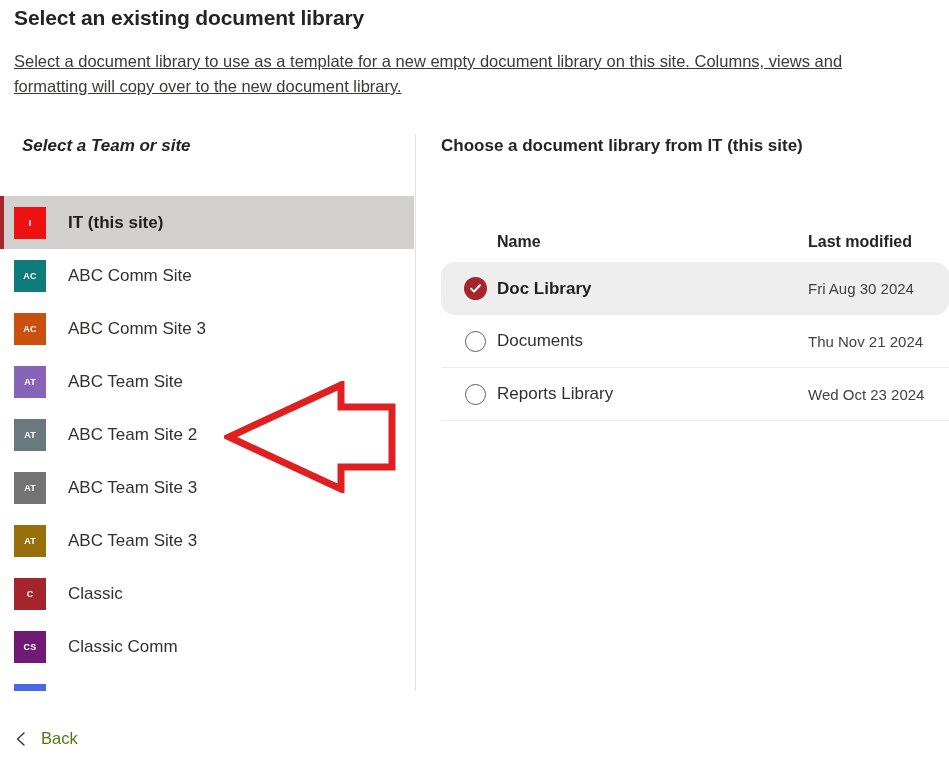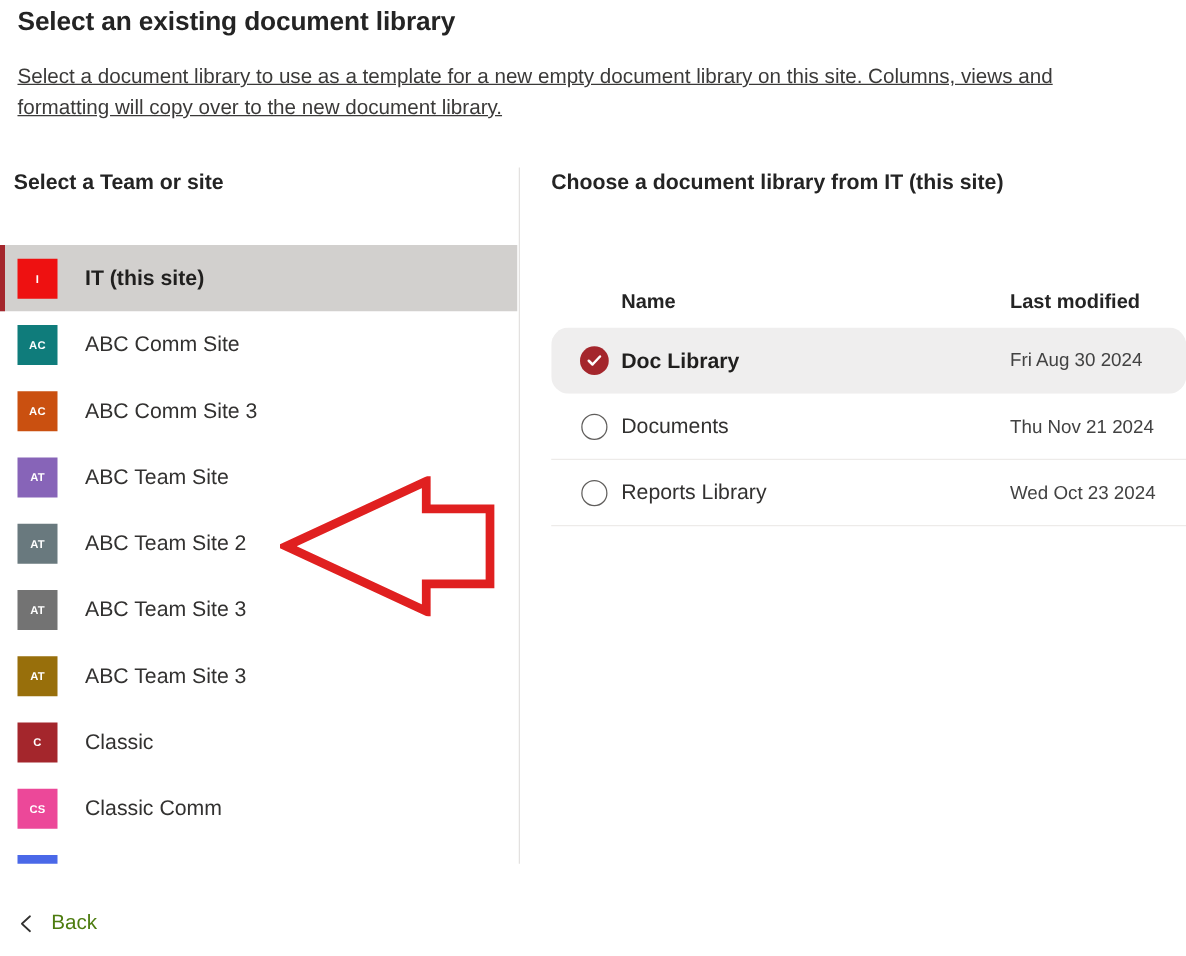--- a/index.html
+++ b/index.html
@@ -41,21 +41,21 @@
   }
 
   
   .section-heading {
     position: absolute;
     font-size: 17px;
     font-weight: bold;
     color: #242424;
     white-space: nowrap;
   }
-  #left-heading  { left: 11px;  top: 136px; }
+  #left-heading  { left: 22px;  top: 136px; font-style: italic; }
   #right-heading { left: 441px; top: 136px; }
 
   
   #panel-divider {
     position: absolute;
     left: 415px;
     top: 134px;
     width: 1px;
     height: 557px;
     background: #e3e1e0;
@@ -265,21 +265,21 @@
     </div>
     <div class="site-item">
       <div class="site-avatar" style="background: rgb(152, 111, 11);">AT</div>
       <div class="site-label">ABC Team Site 3</div>
     </div>
     <div class="site-item">
       <div class="site-avatar" style="background: rgb(164, 38, 44);">C</div>
       <div class="site-label">Classic</div>
     </div>
     <div class="site-item">
-      <div class="site-avatar" style="background: #ec4899; text-align: center;">CS</div>
+      <div class="site-avatar" style="background: #701a75; text-align: center;">CS</div>
       <div class="site-label">Classic Comm</div>
     </div>
     <div class="site-item">
       <div class="site-avatar" style="background: rgb(74, 104, 232);">C</div>
       <div class="site-label">Collab</div>
     </div>
   </div>
 
 <div id="library-table">
   <div id="library-header">

